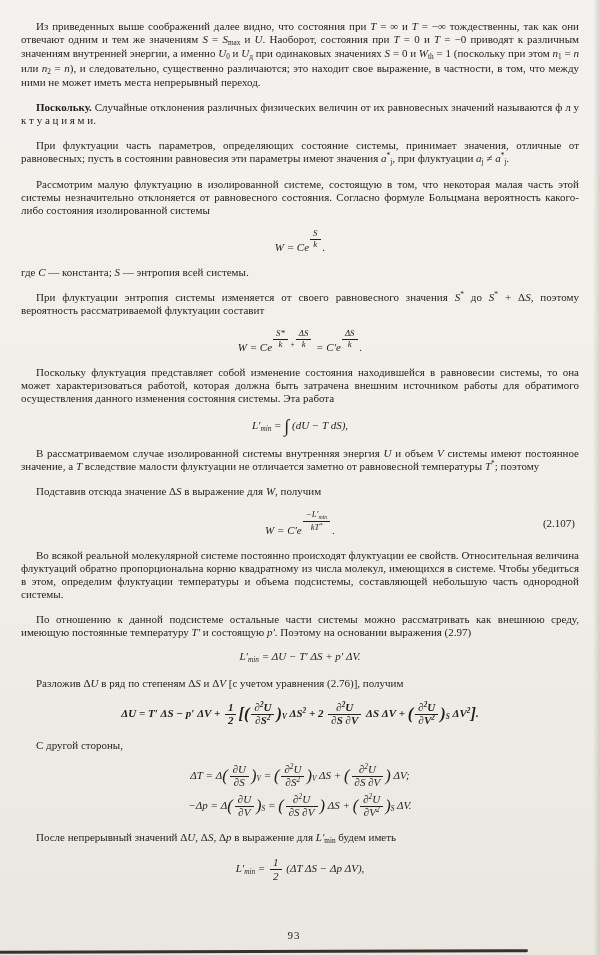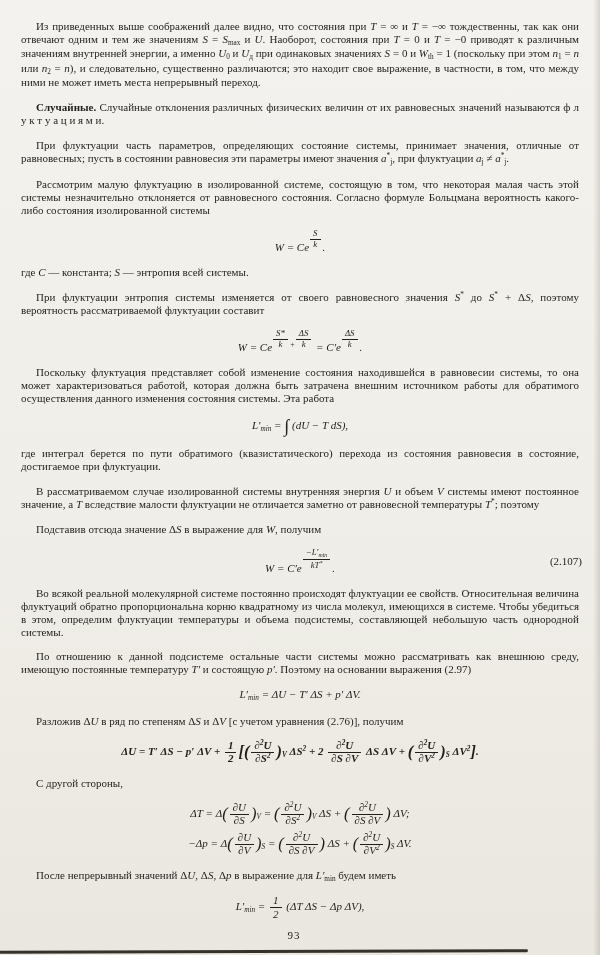--- a/index.html
+++ b/index.html
@@ -19,21 +19,21 @@
     content:""; position:absolute; top:0; right:0; width:7px; height:100%;
     background:linear-gradient(90deg, rgba(0,0,0,0), rgba(110,104,92,0.22));
     pointer-events:none;
   }
   .para { margin:12px; text-align:justify; }
   .para.indent { text-indent:15px; }
   .formula { text-align:center; font-style:italic; margin:5px 0; }
   .formula.wide { font-size:11px;font-weight:bold; }
   .formula-row { position:relative; margin:5px 0; }
   .formula-row .formula { margin:0; }
-  .eqno { position:absolute; right:9px; top:50%; transform:translateY(-50%); font-style:normal; }
+  .eqno { position:absolute; right:16px; top:50%; transform:translateY(-50%); font-style:normal; }
   .pageno { position:absolute; left:0; right:12px; bottom:13px; text-align:center; letter-spacing:1px; }
   .scan-artifact {
     position:absolute; bottom:2px; left:0; width:528px; height:3px;
     background:#34322d; border-radius:0 2px 2px 0; transform:rotate(-0.15deg);
   }
   
   .seg-i { font-style:italic; }
   .seg-b { font-weight:700; }
   .seg-up { font-size:0.66em; vertical-align:0.55em; line-height:1; }
   .seg-dn { font-size:0.66em; vertical-align:-0.28em; line-height:1; }
@@ -42,30 +42,29 @@
   .seg-frac { display:inline-block; text-align:center; vertical-align:middle; margin:0 2px; line-height:1.05; }
   .seg-frac .num { display:block; padding:0 3px 0.5px 3px; border-bottom:1px solid currentColor; }
   .seg-frac .den { display:block; padding:0.5px 3px 0 3px; }
   .seg-efrac { font-size:0.8em; vertical-align:0.45em; margin-left:1px; }
 </style>
 </head>
 <body>
 
 <div class="page">
   <p class="para indent"><span class="seg-txt">Из приведенных выше соображений далее видно, что состояния при </span><span class="seg-i">T</span><span class="seg-txt"> = ∞ и </span><span class="seg-i">T</span><span class="seg-txt"> = −∞ тождественны, так как они отвечают одним и тем же значениям </span><span class="seg-i">S</span><span class="seg-txt"> = </span><span class="seg-i">S</span><span class="seg-dn">max</span><span class="seg-txt"> и </span><span class="seg-i">U</span><span class="seg-txt">. Наоборот, состояния при </span><span class="seg-i">T</span><span class="seg-txt"> = 0 и </span><span class="seg-i">T</span><span class="seg-txt"> = −0 приводят к различным значениям внутренней энергии, а именно </span><span class="seg-i">U</span><span class="seg-dn">0</span><span class="seg-txt"> и </span><span class="seg-i">U</span><span class="seg-dn">д</span><span class="seg-txt"> при одинаковых значениях </span><span class="seg-i">S</span><span class="seg-txt"> = 0 и </span><span class="seg-i">W</span><span class="seg-dn">th</span><span class="seg-txt"> = 1 (поскольку при этом </span><span class="seg-i">n</span><span class="seg-dn">1</span><span class="seg-txt"> = </span><span class="seg-i">n</span><span class="seg-txt"> или </span><span class="seg-i">n</span><span class="seg-dn">2</span><span class="seg-txt"> = </span><span class="seg-i">n</span><span class="seg-txt">), и следовательно, существенно различаются; это находит свое выражение, в частности, в том, что между ними не может иметь места непрерывный переход.</span></p>
-  <p class="para indent"><span class="seg-b">Случайные.</span><span class="seg-txt"> Случайные отклонения различных физических величин от их равновесных значений называются ф л у к т у а ц и я м и.</span></p>
+  <p class="para indent"><span class="seg-b">Поскольку.</span><span class="seg-txt"> Случайные отклонения различных физических величин от их равновесных значений называются ф л у к т у а ц и я м и.</span></p>
   <p class="para indent"><span class="seg-txt">При флуктуации часть параметров, определяющих состояние системы,  принимает значения, отличные от равновесных; пусть в состоянии равновесия эти параметры имеют значения </span><span class="seg-i">a</span><span class="seg-up">*</span><span class="seg-dn">j</span><span class="seg-txt">, при флуктуации </span><span class="seg-i">a</span><span class="seg-dn">j</span><span class="seg-txt"> ≠ </span><span class="seg-i">a</span><span class="seg-up">*</span><span class="seg-dn">j</span><span class="seg-txt">.</span></p>
   <p class="para indent"><span class="seg-txt">Рассмотрим малую флуктуацию в изолированной системе, состоящую в том, что некоторая малая часть этой системы незначительно отклоняется от равновесного состояния. Согласно формуле Больцмана вероятность какого-либо состояния изолированной системы</span></p>
   <div class="formula"><span class="seg-i">W</span><span class="seg-txt"> = </span><span class="seg-i">Ce</span><span class="seg-efrac seg-frac"><span class="num">S</span><span class="den">k</span></span><span class="seg-txt">.</span></div>
   <p class="para"><span class="seg-txt">где </span><span class="seg-i">C</span><span class="seg-txt"> — константа; </span><span class="seg-i">S</span><span class="seg-txt"> — энтропия всей  системы.</span></p>
   <p class="para indent"><span class="seg-txt">При флуктуации энтропия системы изменяется от своего равновесного  значения </span><span class="seg-i">S</span><span class="seg-up">*</span><span class="seg-txt"> до </span><span class="seg-i">S</span><span class="seg-up">*</span><span class="seg-txt"> + Δ</span><span class="seg-i">S</span><span class="seg-txt">, поэтому вероятность рассматриваемой флуктуации составит</span></p>
   <div class="formula"><span class="seg-i">W</span><span class="seg-txt"> = </span><span class="seg-i">Ce</span><span class="seg-efrac seg-frac"><span class="num">S*</span><span class="den">k</span></span><span class="seg-up">+</span><span class="seg-efrac seg-frac"><span class="num">ΔS</span><span class="den">k</span></span><span class="seg-txt"> = </span><span class="seg-i">C′e</span><span class="seg-efrac seg-frac"><span class="num">ΔS</span><span class="den">k</span></span><span class="seg-txt">.</span></div>
   <p class="para indent"><span class="seg-txt">Поскольку флуктуация представляет собой изменение состояния находившейся в равновесии системы, то она может характеризоваться работой, которая должна быть затрачена внешним источником работы для обратимого осуществления данного изменения состояния системы. Эта работа</span></p>
   <div class="formula"><span class="seg-i">L′</span><span class="seg-dn">min</span><span class="seg-txt"> = </span><span class="seg-int">∫</span><span class="seg-txt"> (</span><span class="seg-i">dU</span><span class="seg-txt"> − </span><span class="seg-i">T dS</span><span class="seg-txt">),</span></div>
-  <p class="para"><span class="seg-txt">где интеграл берется по пути обратимого (квазистатического) перехода из состояния  равновесия в состояние, достигаемое при флуктуации.</span></p>
   <p class="para indent"><span class="seg-txt">В рассматриваемом случае изолированной системы внутренняя энергия </span><span class="seg-i">U</span><span class="seg-txt"> и объем </span><span class="seg-i">V</span><span class="seg-txt"> системы имеют постоянное значение, а </span><span class="seg-i">T</span><span class="seg-txt"> вследствие малости флуктуации не отличается заметно от равновесной температуры </span><span class="seg-i">T</span><span class="seg-up">*</span><span class="seg-txt">; поэтому</span></p>
   <p class="para indent"><span class="seg-txt">Подставив отсюда значение Δ</span><span class="seg-i">S</span><span class="seg-txt"> в выражение для </span><span class="seg-i">W</span><span class="seg-txt">, получим</span></p>
   <div class="formula-row">
     <div class="formula"><span class="seg-i">W</span><span class="seg-txt"> = </span><span class="seg-i">C′e</span><span class="seg-efrac seg-frac"><span class="num"><span class="seg-txt">−</span><span class="seg-i">L′</span><span class="seg-dn">min</span></span><span class="den"><span class="seg-i">kT</span><span class="seg-up">*</span></span></span><span class="seg-txt">.</span></div>
     <span class="eqno">(2.107)</span>
   </div>
   <p class="para indent"><span class="seg-txt">Во всякой реальной молекулярной системе постоянно происходят флуктуации ее свойств. Относительная величина флуктуаций обратно пропорциональна корню квадратному  из числа молекул, имеющихся в системе. Чтобы убедиться в этом, определим флуктуации температуры и объема подсистемы, составляющей небольшую часть однородной системы.</span></p>
   <p class="para indent"><span class="seg-txt">По отношению к данной подсистеме остальные части системы можно  рассматривать как внешнюю среду, имеющую постоянные температуру </span><span class="seg-i">T′</span><span class="seg-txt"> и состоящую </span><span class="seg-i">p′</span><span class="seg-txt">. Поэтому на основании выражения (2.97)</span></p>
   <div class="formula"><span class="seg-i">L′</span><span class="seg-dn">min</span><span class="seg-txt"> = Δ</span><span class="seg-i">U</span><span class="seg-txt"> − </span><span class="seg-i">T′</span><span class="seg-txt"> Δ</span><span class="seg-i">S</span><span class="seg-txt"> + </span><span class="seg-i">p′</span><span class="seg-txt"> Δ</span><span class="seg-i">V</span><span class="seg-txt">.</span></div>
   <p class="para indent"><span class="seg-txt">Разложив Δ</span><span class="seg-i">U</span><span class="seg-txt"> в ряд по степеням Δ</span><span class="seg-i">S</span><span class="seg-txt"> и Δ</span><span class="seg-i">V</span><span class="seg-txt"> [с учетом уравнения (2.76)], получим</span></p>

